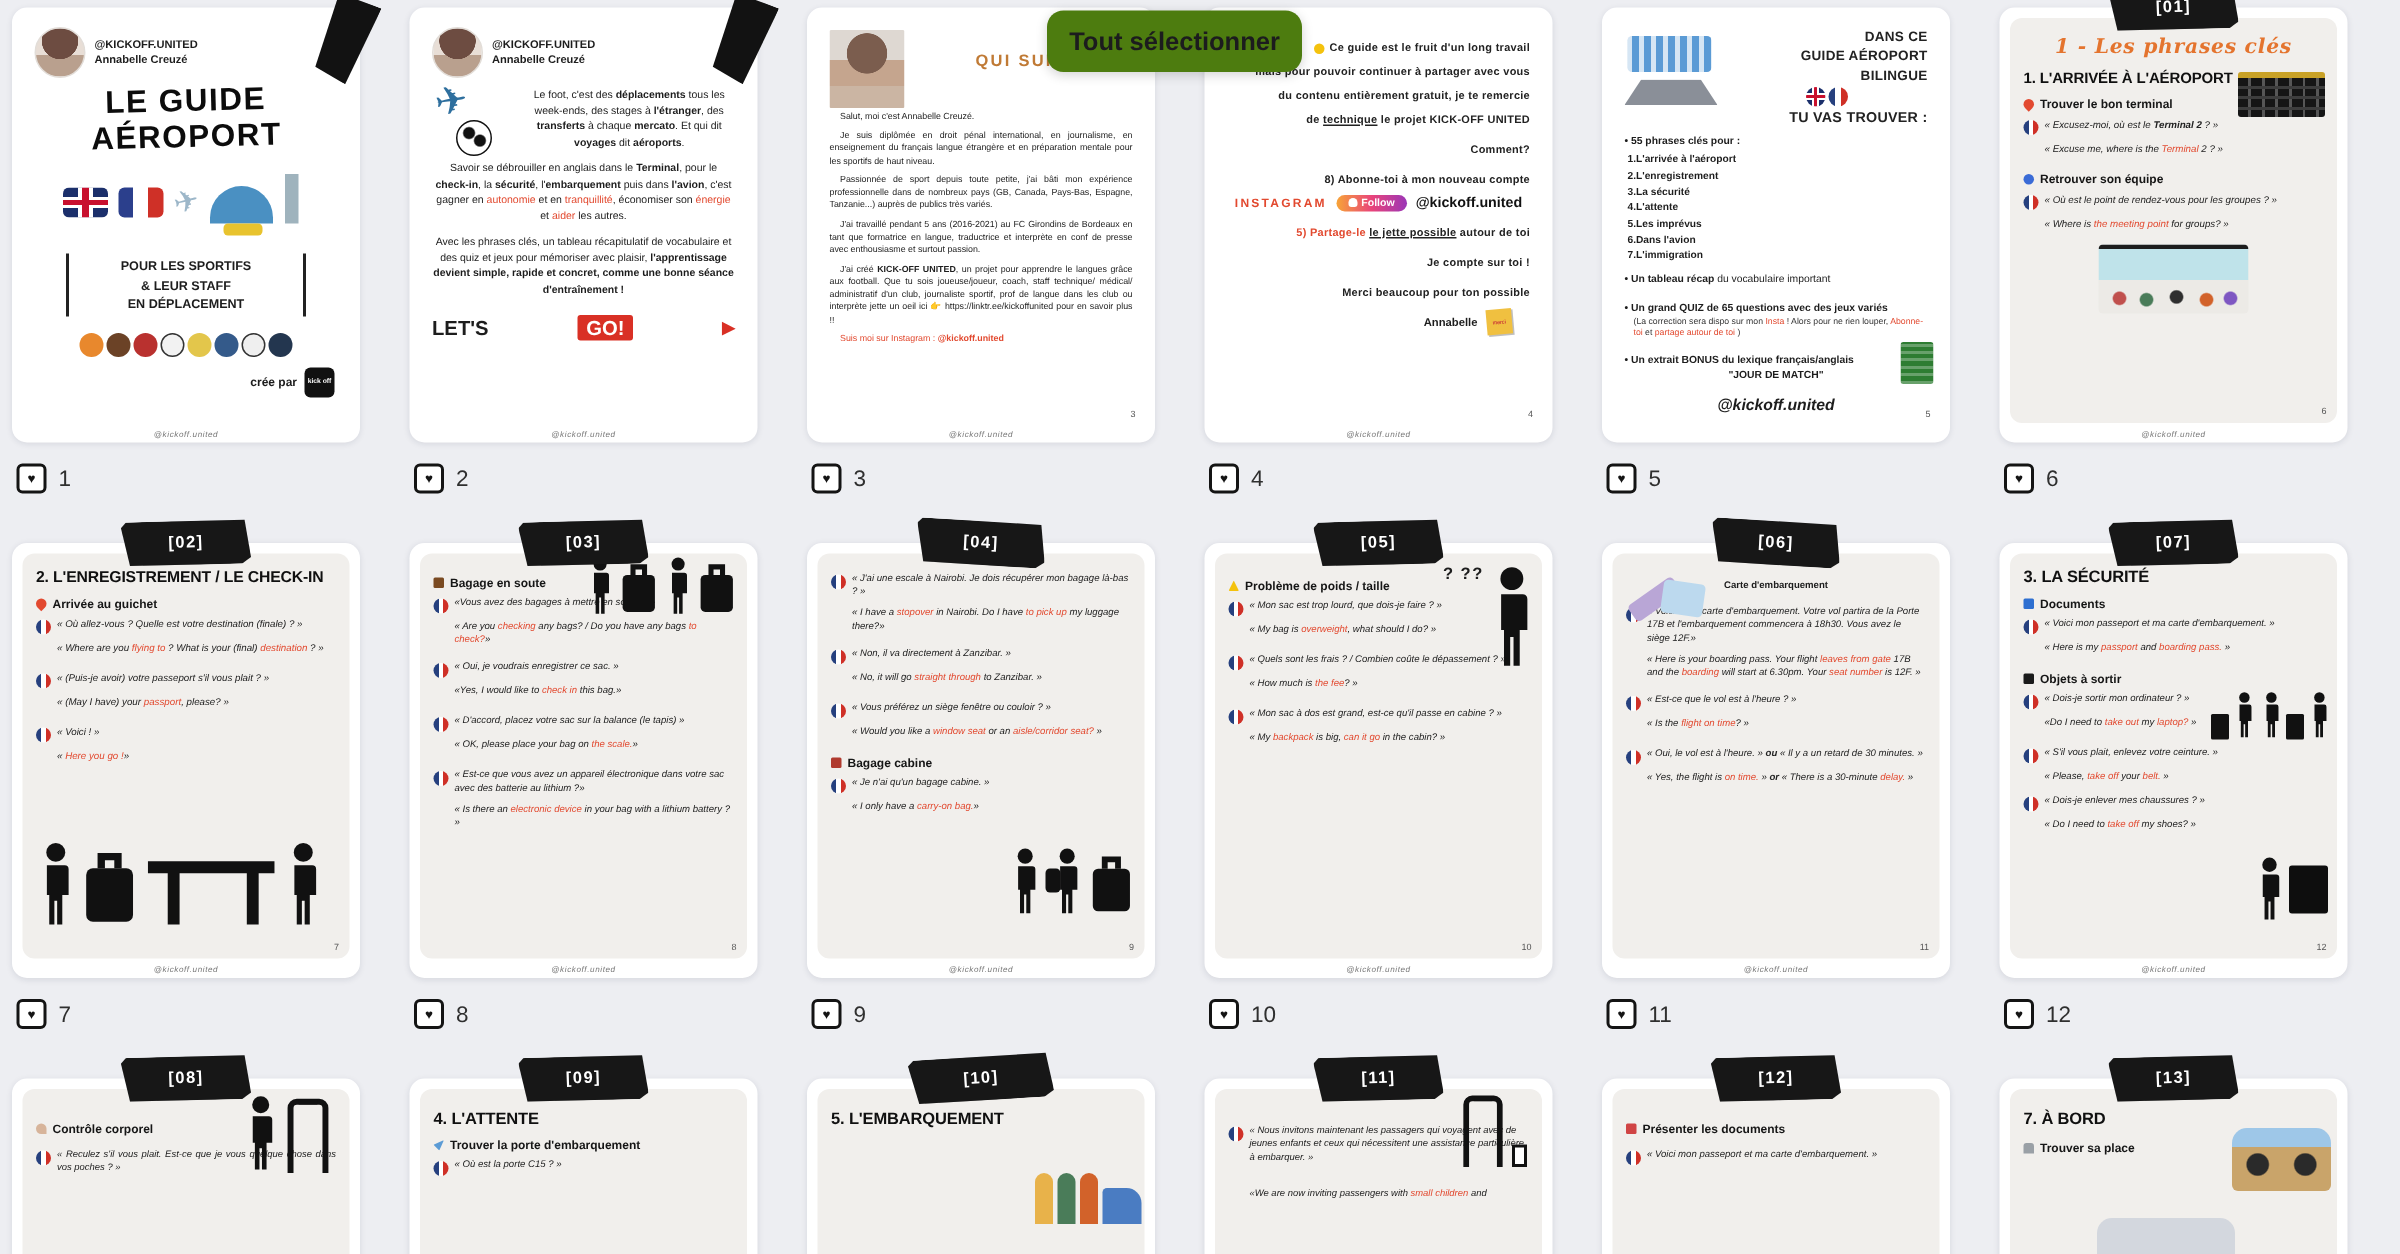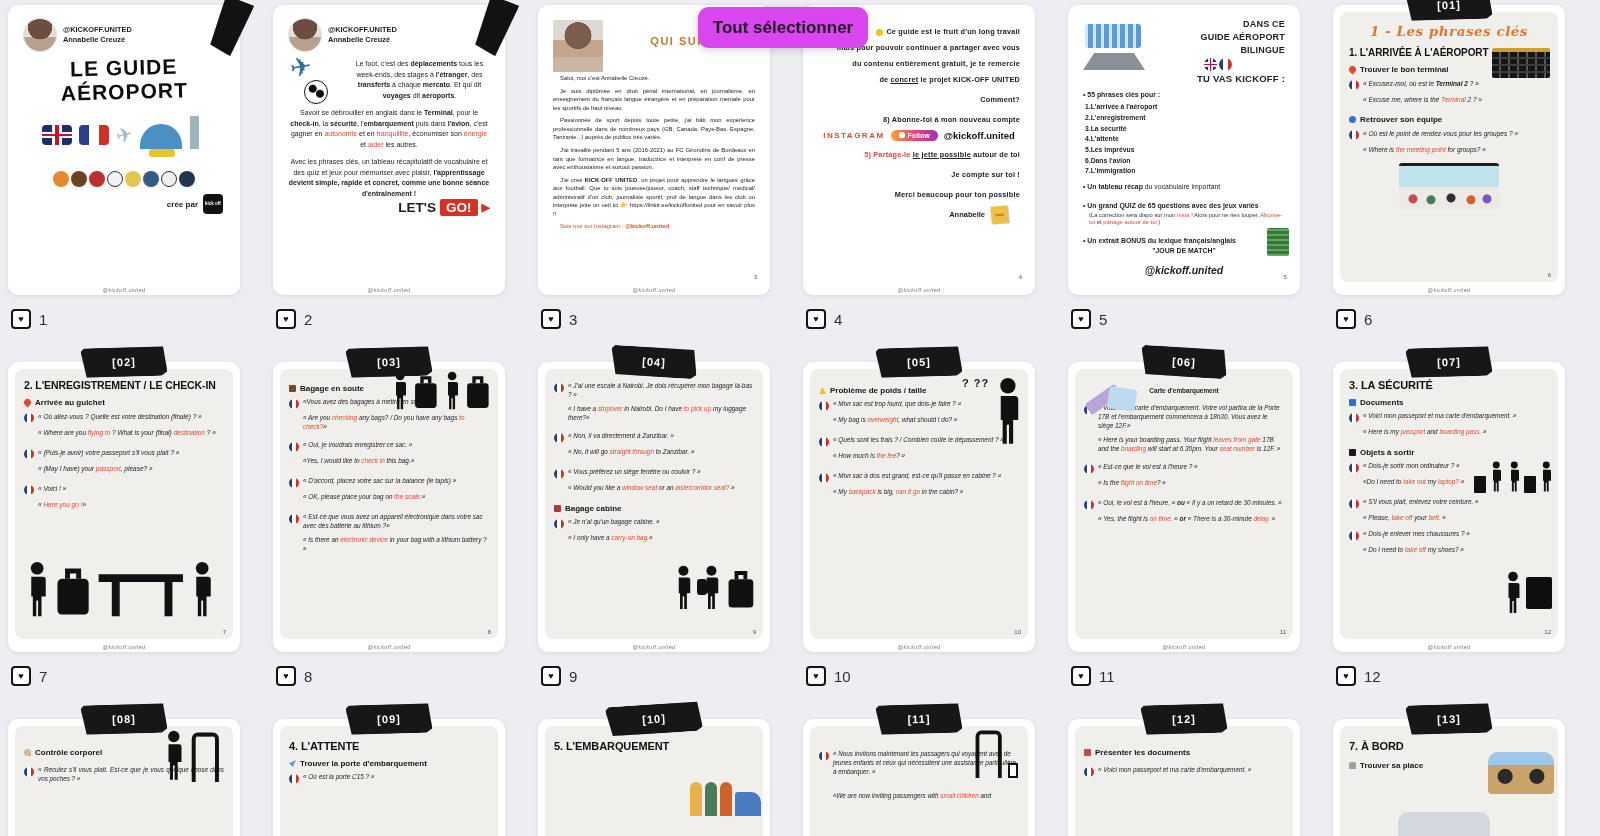--- a/index.html
+++ b/index.html
@@ -24,21 +24,21 @@
   .pgnum{position:absolute;bottom:4px;right:7px;font-size:6px;color:#555}
   .handle{position:absolute;bottom:2px;left:0;right:0;text-align:center;font-size:5.4px;
         color:#777;font-style:italic;letter-spacing:.4px}
   
   .numrow{display:flex;align-items:center;gap:8px;margin-top:14px;padding-left:3px}
   .chk{width:16px;height:16px;border:2px solid #141414;border-radius:4px;background:#fff;
        display:flex;align-items:center;justify-content:center;cursor:pointer}
   .heart{font-size:9px;line-height:1;color:#141414}
   .num{font-size:15px;color:#2f2f2f}
   
-  .selectall{position:absolute;top:7px;left:698px;width:170px;height:41px;background:#d946ef;
+  .selectall{position:absolute;top:7px;left:698px;width:170px;height:41px;background:#4d7c0f;
        border-radius:11px;box-shadow:0 2px 8px rgba(0,0,0,.18);display:flex;align-items:center;
        justify-content:center;font-size:17px;font-weight:bold;color:#1c1c1e;z-index:50;cursor:pointer}
   .fab{position:absolute;left:1398px;top:812px;width:92px;height:40px;border-radius:10px;
        background:#d3d7de;z-index:40}
   
   .s-b{font-weight:bold}.s-r{color:#e2492f}.s-u{text-decoration:underline}
   .h1{font-weight:900;font-size:10.5px;margin:2px 0 4px;color:#101010;letter-spacing:-.1px}
   .h2{font-weight:bold;font-size:8px;margin:7px 0 3px;display:flex;align-items:center;gap:4px;color:#161616}
   .ph{display:flex;gap:4px;margin:5px 0;font-style:italic;line-height:1.4;color:#222;align-items:flex-start}
   .ph .txt{flex:1}
@@ -107,21 +107,21 @@
   .soccer{width:22px;height:22px;border-radius:50%;border:1.5px solid #111;position:absolute;left:16px;top:24px;
      background:radial-gradient(circle at 35% 35%,#111 0 3.5px,transparent 4.5px),
      radial-gradient(circle at 68% 58%,#111 0 3.5px,transparent 4.5px),#fff}
   .photo{width:50px;height:52px;border-radius:1px;
      background:radial-gradient(circle at 50% 30%,#7b5d4e 0 30%,transparent 31%),
      linear-gradient(180deg,#ded8d2 0 38%,#c5a58e 38% 72%,#cbb5a3 72%)}
   .quisuis{color:#c07a35;font-weight:bold;font-size:11px;text-align:center;margin:16px 4px 10px 54px;letter-spacing:1.5px}
   .clear{clear:both}
   .p3{font-size:5.9px;line-height:1.45;text-align:justify;margin-top:4px;text-indent:7px}
   .p2{font-size:7px;line-height:1.5;text-align:center;margin-top:7px}
-  .letsgo{display:flex;justify-content:flex-end;align-items:center;gap:4px;margin-top:0;font-weight:900;font-size:13.5px}
+  .letsgo{display:flex;justify-content:space-between;align-items:center;gap:4px;margin-top:11px;font-weight:900;font-size:13.5px}
   .go{background:#d93025;color:#fff;padding:1px 6px;border-radius:2px}
   .goarrow{color:#d93025;font-size:11px}
   .hand{text-align:right;font-weight:bold;font-size:7.3px;line-height:1.5;letter-spacing:.2px;color:#222}
   .followrow{display:flex;align-items:center;justify-content:center;gap:6px;margin-top:4px}
   .insta{color:#e2492f;font-weight:bold;font-size:8px;letter-spacing:1.5px}
   .follow{display:inline-flex;align-items:center;gap:3px;color:#fff;border-radius:9px;padding:2px 8px;
      font-size:7px;font-weight:bold;background:linear-gradient(90deg,#f7a437,#e9447a,#9b36b7);cursor:pointer}
   .fico{width:6px;height:6px;background:#fff;border-radius:50% 50% 2px 2px;display:inline-block}
   .fpost{font-weight:900;font-size:9.5px;color:#111}
   .stickyrow{display:flex;justify-content:flex-end;align-items:center;gap:6px;margin-top:6px;padding-right:12px}
@@ -228,20 +228,25 @@
           <div class="illus coverrow">
             <span class="fp fp-uk"></span>
             <span class="fp fp-fr"></span>
             <span class="plane-g">✈</span>
             <span class="apt">
               <i class="dome"></i>
               <i class="tower"></i>
               <i class="taxi"></i>
             </span>
           </div>
+          <div class="coverbox">
+            <div>POUR LES SPORTIFS</div>
+            <div>&amp; LEUR STAFF</div>
+            <div>EN DÉPLACEMENT</div>
+          </div>
           <div class="illus balls">
             <i style="background:#e8882d"></i>
             <i style="background:#6b4226"></i>
             <i style="background:#b9312f"></i>
             <i style="background:#f2f2f2;border:1px solid #333"></i>
             <i style="background:#e3c64b"></i>
             <i style="background:#345a8a"></i>
             <i style="background:#efefef;border:1px solid #333"></i>
             <i style="background:#23364f"></i>
           </div>
@@ -313,21 +318,21 @@
         </span>
         <span class="num">3</span>
       </div>
     </div>
     <div class="cell">
       <div class="card c4">
         <div class="page page--white">
           <div class="pp-t hand mt2"><span class="ic ic-bulb"></span><span><span class="s-b">Ce guide</span><span> est le fruit d'un </span><span class="s-b">long travail</span></span></div>
           <div class="pp-t hand mt"><span><span>mais pour pouvoir continuer à </span><span class="s-b">partager</span><span> avec vous</span></span></div>
           <div class="pp-t hand mt"><span><span>du contenu entièrement </span><span class="s-b">gratuit</span><span>, je te remercie</span></span></div>
-          <div class="pp-t hand mt"><span><span>de </span><span class="s-u">concret</span><span> le projet KICK-OFF UNITED</span></span></div>
+          <div class="pp-t hand mt"><span><span>de </span><span class="s-u">technique</span><span> le projet KICK-OFF UNITED</span></span></div>
           <div class="pp-t hand mt2"><span><span>Comment?</span></span></div>
           <div class="pp-t hand red mt2"><span><span>8) Abonne-toi à mon nouveau compte</span></span></div>
           <div class="followrow">
             <span class="insta">INSTAGRAM</span>
             <span class="follow">
               <i class="fico"></i>
               <span>Follow</span>
             </span>
             <span class="fpost">@kickoff.united</span>
           </div>
@@ -358,21 +363,21 @@
               <i class="apron"></i>
             </span>
             <div class="introcol">
               <div class="hand ih">DANS CE</div>
               <div class="hand ih">GUIDE AÉROPORT</div>
               <div class="hand ih">BILINGUE</div>
               <div class="ihflags">
                 <span class="fl fl-uk"></span>
                 <span class="fl fl-fr"></span>
               </div>
-              <div class="hand iht">TU VAS KICKOFF :</div>
+              <div class="hand iht">TU VAS TROUVER :</div>
             </div>
           </div>
           <div class="bullet b5"><span><span class="s-b">55 phrases clés pour :</span></span></div>
           <div class="numlist">
             <div>1.L'arrivée à l'aéroport</div>
             <div>2.L'enregistrement</div>
             <div>3.La sécurité</div>
             <div>4.L'attente</div>
             <div>5.Les imprévus</div>
             <div>6.Dans l'avion</div>

